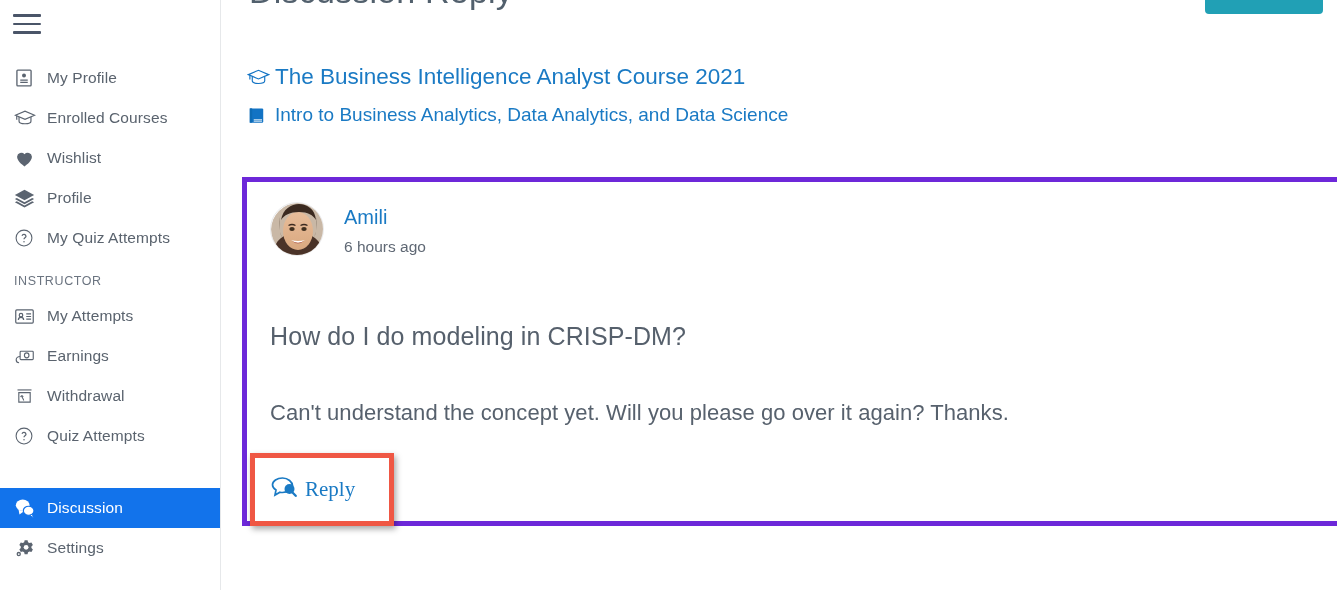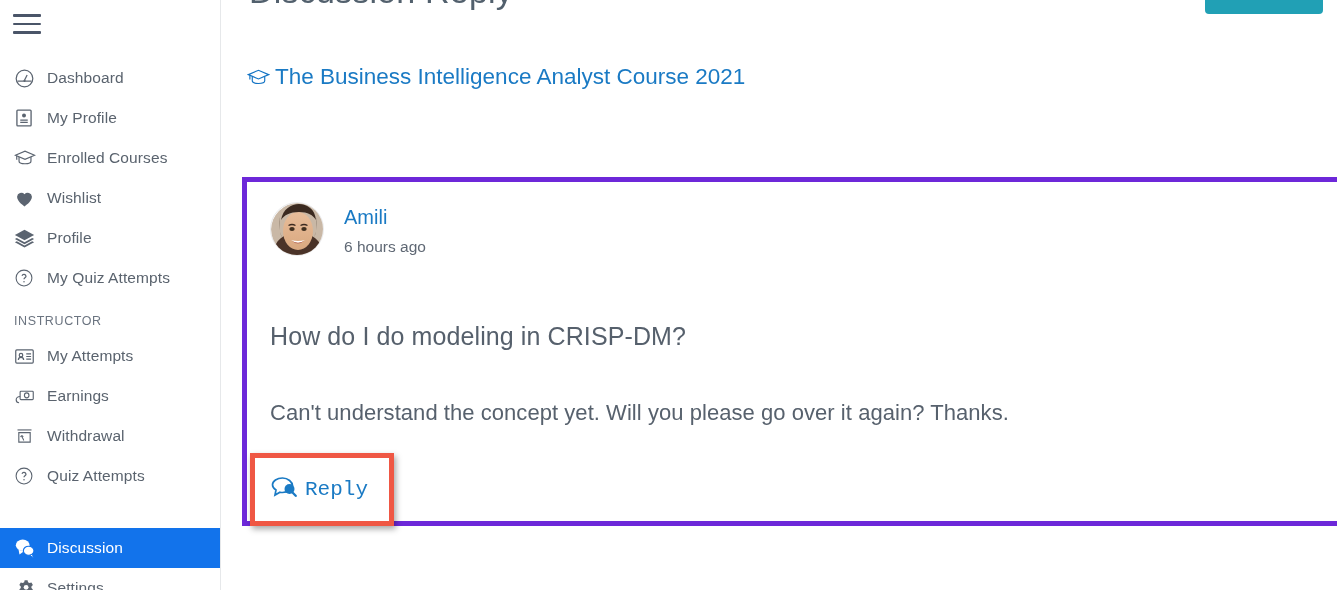--- a/index.html
+++ b/index.html
@@ -110,21 +110,21 @@
     font-size: 25px; color: #56606c; font-weight: 400; letter-spacing: .1px;
   }
   #post-body {
     position: absolute; left: 23px; top: 218px;
     font-size: 22px; color: #57616d; letter-spacing: .05px; text-align: right;
   }
   #reply-button {
     position: absolute; left: 22px; top: 290px;
     display: flex; align-items: center; gap: 8px;
     background: transparent; border: none; cursor: pointer;
-    padding: 4px 2px; font-family: Liberation Mono, monospace;
+    padding: 4px 2px; font-family: Liberation Serif, serif;
   }
   #reply-button .reply-label { font-size: 21px; color: #1a7ac4; }
 
   
   #reply-highlight {
     position: absolute; left: 250px; top: 453px;
     width: 144px; height: 73px;
     border: 5px solid #ef5744;
     box-shadow: 2px 3px 6px rgba(0,0,0,0.35);
     pointer-events: none;
@@ -138,31 +138,20 @@
   <div id="sidebar">
 
     <div class="hamburger">
       <span></span>
       <span></span>
       <span></span>
     </div>
 
     <div class="nav-list">
 
-      <div class="nav-item">
-        <span class="nav-icon">
-          <svg width="21" height="21" viewBox="0 0 24 24" fill="none" stroke="currentColor" stroke-width="1.4">
-            <circle cx="12" cy="12" r="9.5"></circle>
-            <path d="M4 15 h16"></path>
-            <path d="M12 14 L15 8"></path>
-            <circle cx="12" cy="14.6" r="1.3" fill="currentColor" stroke="none"></circle>
-          </svg>
-        </span>
-        <span class="nav-label">Dashboard</span>
-      </div>
 
       <div class="nav-item">
         <span class="nav-icon">
           <svg width="20" height="20" viewBox="0 0 24 24" fill="none" stroke="currentColor" stroke-width="1.6">
             <rect x="3.5" y="2.5" width="17" height="19" rx="1"></rect>
             <circle cx="12" cy="9" r="2.4" fill="currentColor" stroke="none"></circle>
             <path d="M7.5 14.5 h9 M7.5 17.3 h9" stroke-width="1.6"></path>
           </svg>
         </span>
         <span class="nav-label">My Profile</span>
@@ -295,20 +284,30 @@
     <div class="breadcrumbs">
       <div class="crumb crumb-course">
         <span class="crumb-icon">
           <svg width="23" height="23" viewBox="0 0 24 24" fill="none" stroke="currentColor" stroke-width="1.2">
             <path d="M1.5 9 L12 4.5 L22.5 9 L12 13.5 Z"></path>
             <path d="M5.5 11 v4.5 c0 1.6 3 2.8 6.5 2.8 s6.5-1.2 6.5-2.8 V11"></path>
             <path d="M3 9.6 v4.4"></path>
           </svg>
         </span>
         <span class="crumb-text">The Business Intelligence Analyst Course 2021</span>
+      </div>
+      <div class="crumb crumb-lesson">
+        <span class="crumb-icon">
+          <svg width="19" height="19" viewBox="0 0 24 24" fill="currentColor">
+            <path d="M3.5 3 h15.5 a1.5 1.5 0 0 1 1.5 1.5 v15 a1.5 1.5 0 0 1-1.5 1.5 H3.5 Z"></path>
+            <path d="M3.5 3 h3 v18 h-3 Z" fill="#0d6bb5"></path>
+            <path d="M8.5 17.4 h10.5 M8.5 19.2 h10.5" stroke="#ffffff" stroke-width="1.1"></path>
+          </svg>
+        </span>
+        <span class="crumb-text">Intro to Business Analytics, Data Analytics, and Data Science</span>
       </div>
     </div>
 
     <div id="discussion-card">
 
       <div id="card-header">
         <div id="avatar">
           <svg width="54" height="54" viewBox="0 0 54 54">
             <defs>
               <clipPath id="av">

